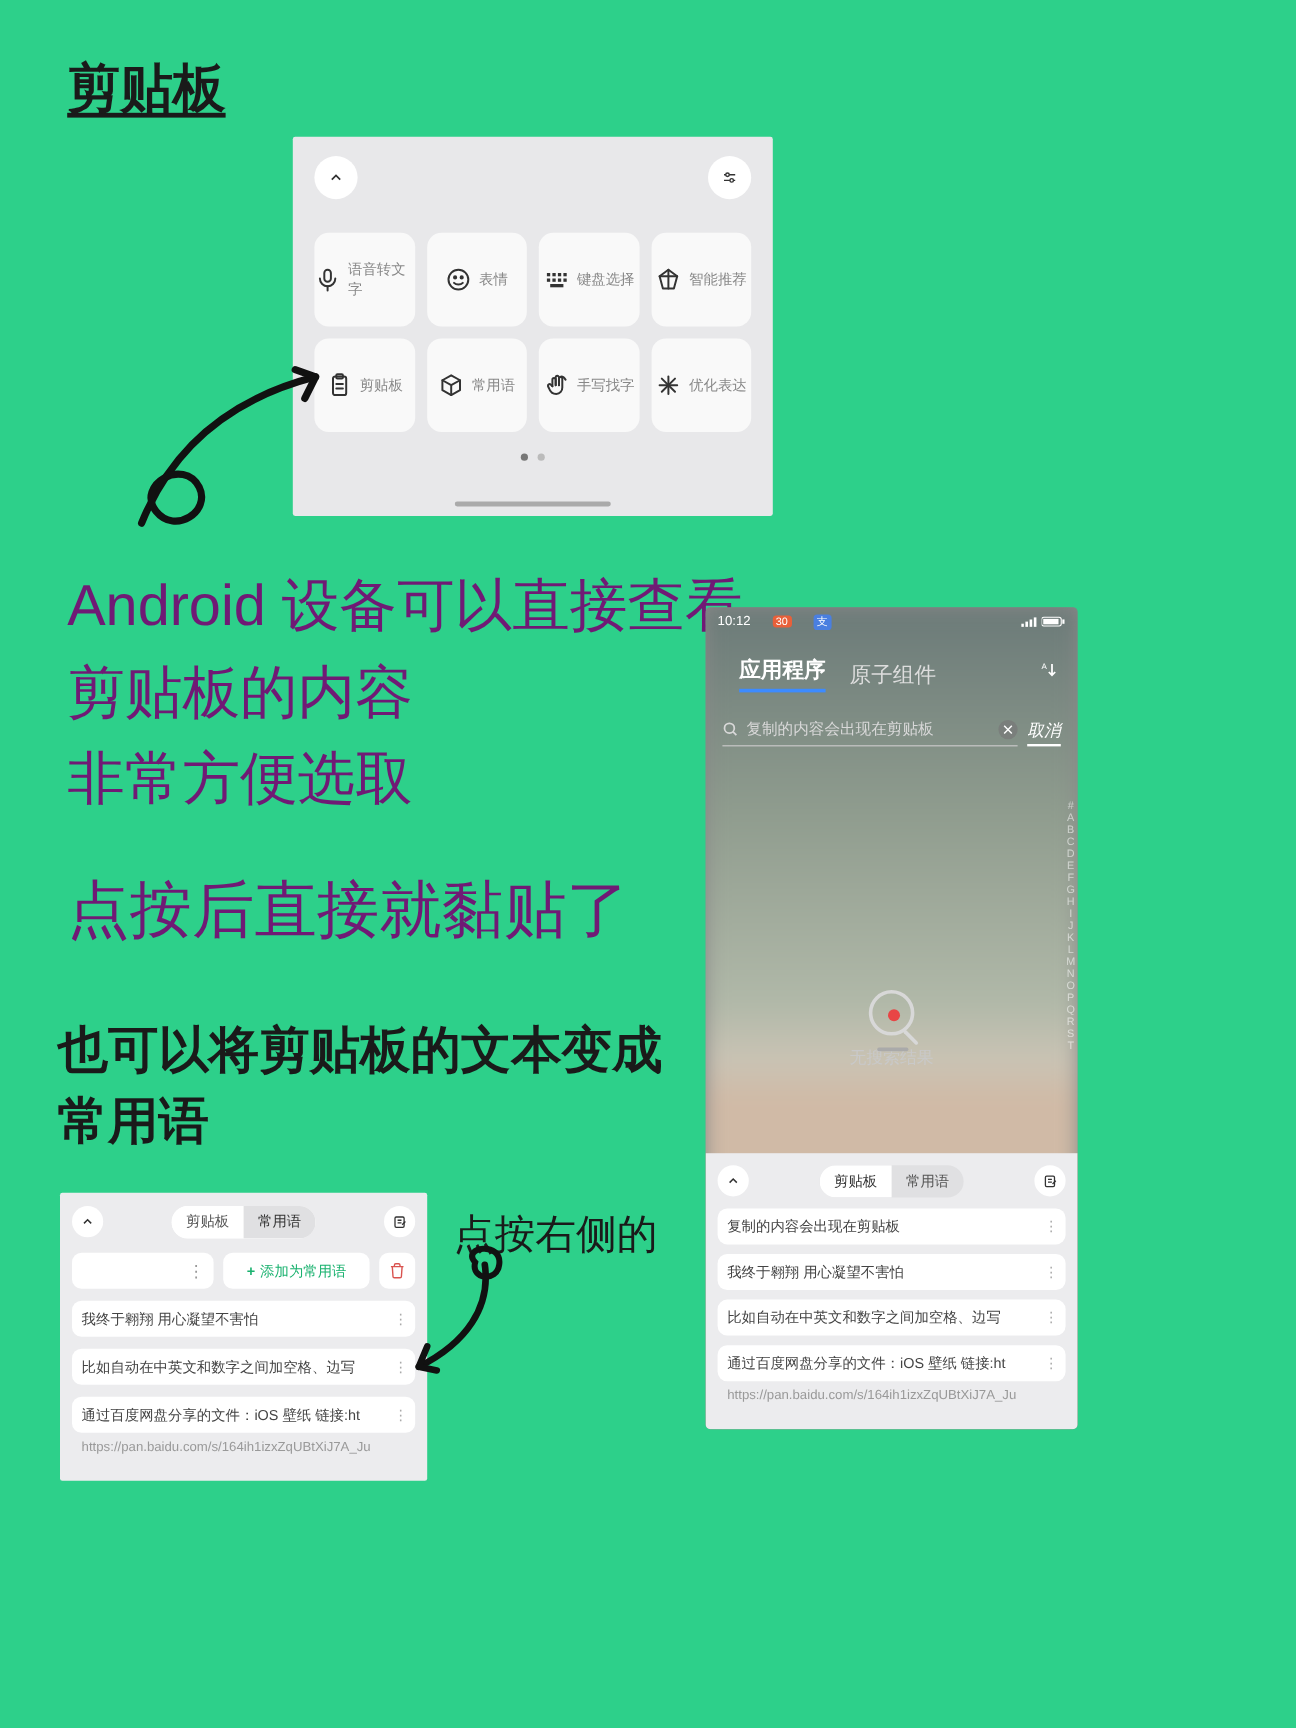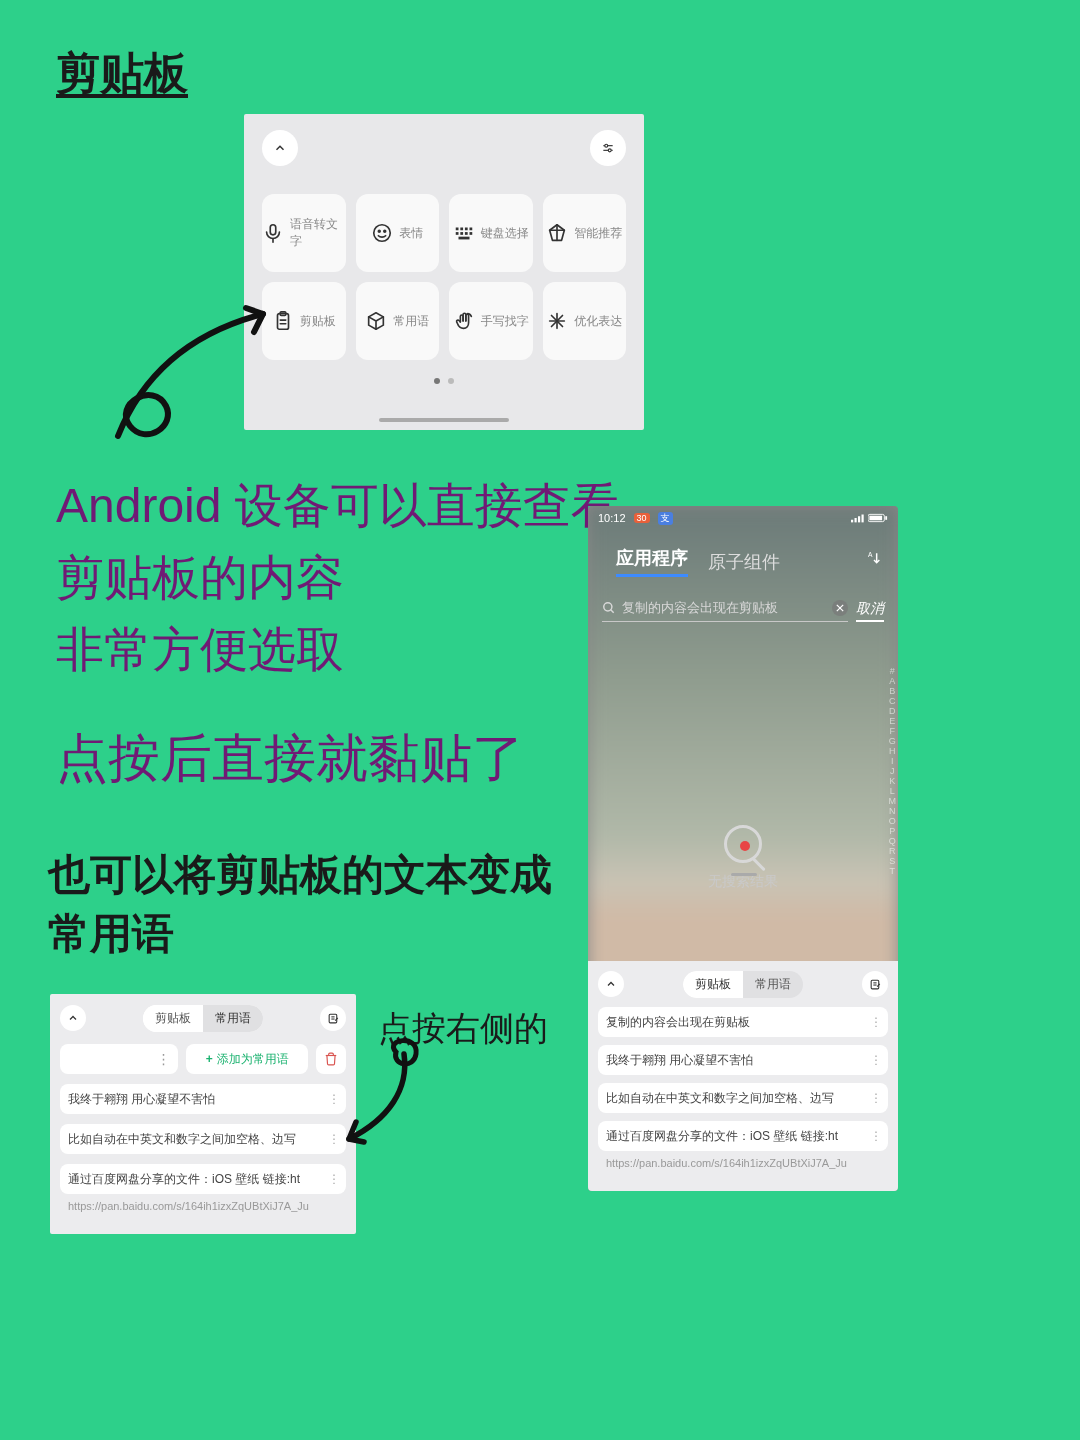--- a/index.html
+++ b/index.html
@@ -292,21 +292,21 @@
 <div class="txt4">点按右侧的</div>
 <svg class="arrow2" viewBox="0 0 110 120">
   <path d="M 70 20 C 75 55, 55 85, 15 105" stroke="#111" stroke-width="5.5" fill="none" stroke-linecap="round"></path>
   <path d="M 15 105 L 30 108 M 15 105 L 22 88" stroke="#111" stroke-width="5.5" fill="none" stroke-linecap="round"></path>
   <path d="M 62 18 C 50 5, 85 0, 82 20 C 80 35, 58 32, 62 18 Z" stroke="#111" stroke-width="5" fill="none"></path>
 </svg>
 
 <div class="panel3">
   <div class="p3-bg"></div>
   <div class="p3-status">
-    <div style="display:flex;gap:8px;align-items:center;">
+    <div style="display:flex;gap:18px;align-items:center;">
       <span>10:12</span>
       <span class="badge">30</span>
       <span class="badge b2">支</span>
     </div>
     <div class="icons">
       <svg width="14" height="10" viewBox="0 0 16 10">
           <rect x="0" y="7" width="2.5" height="3" fill="#fff"></rect>
           <rect x="4" y="5" width="2.5" height="5" fill="#fff"></rect>
           <rect x="8" y="3" width="2.5" height="7" fill="#fff"></rect>
           <rect x="12" y="1" width="2.5" height="9" fill="#fff"></rect>

